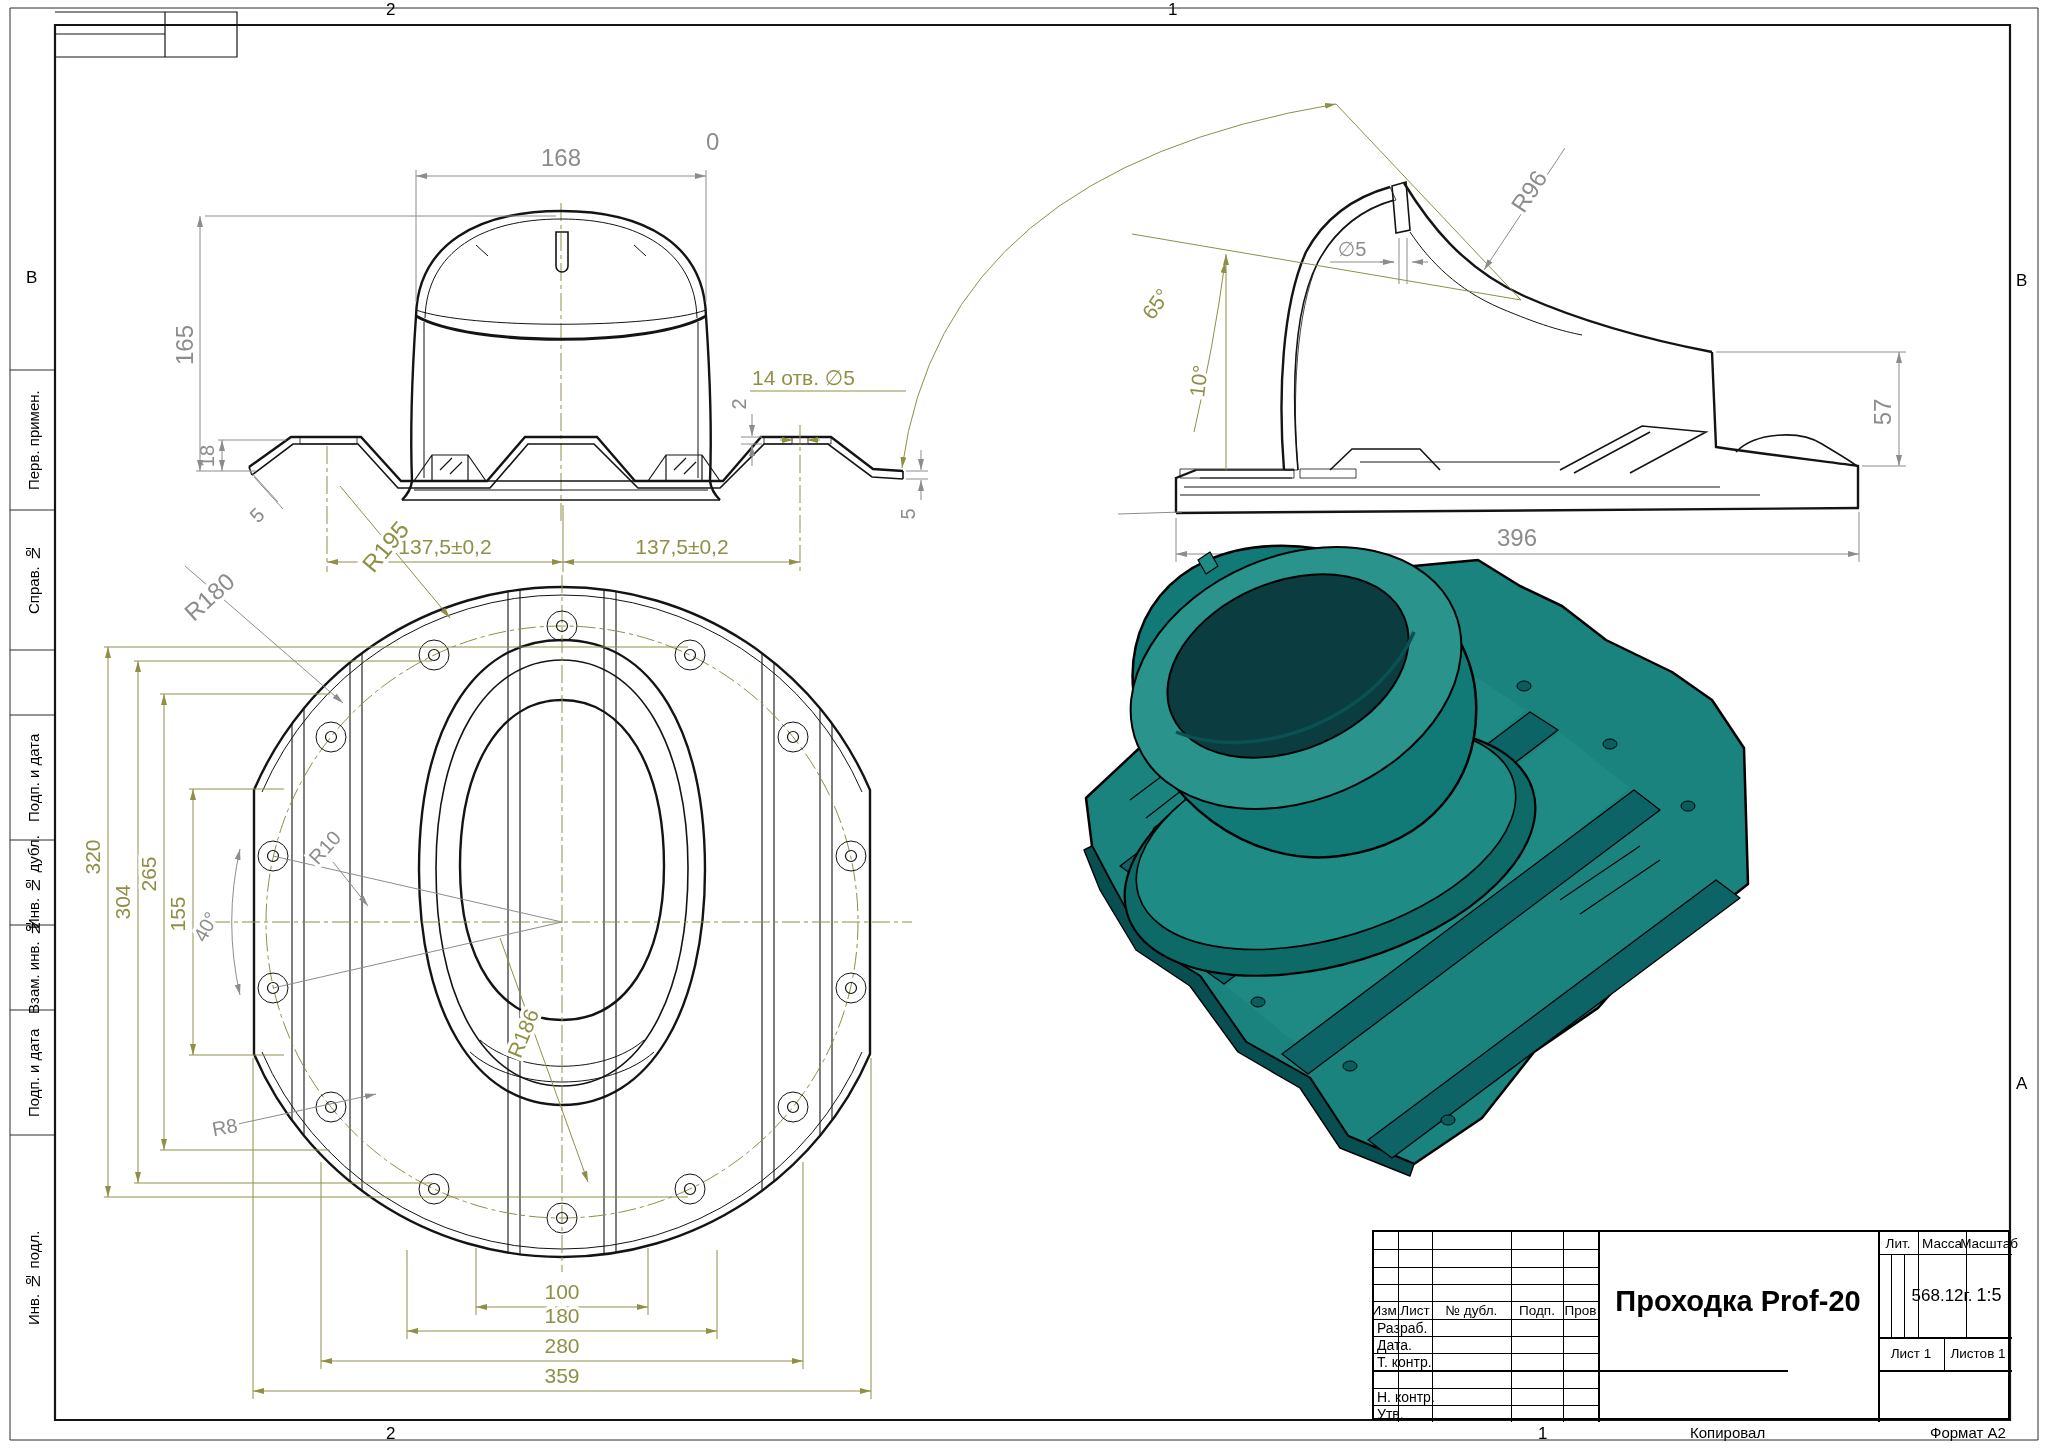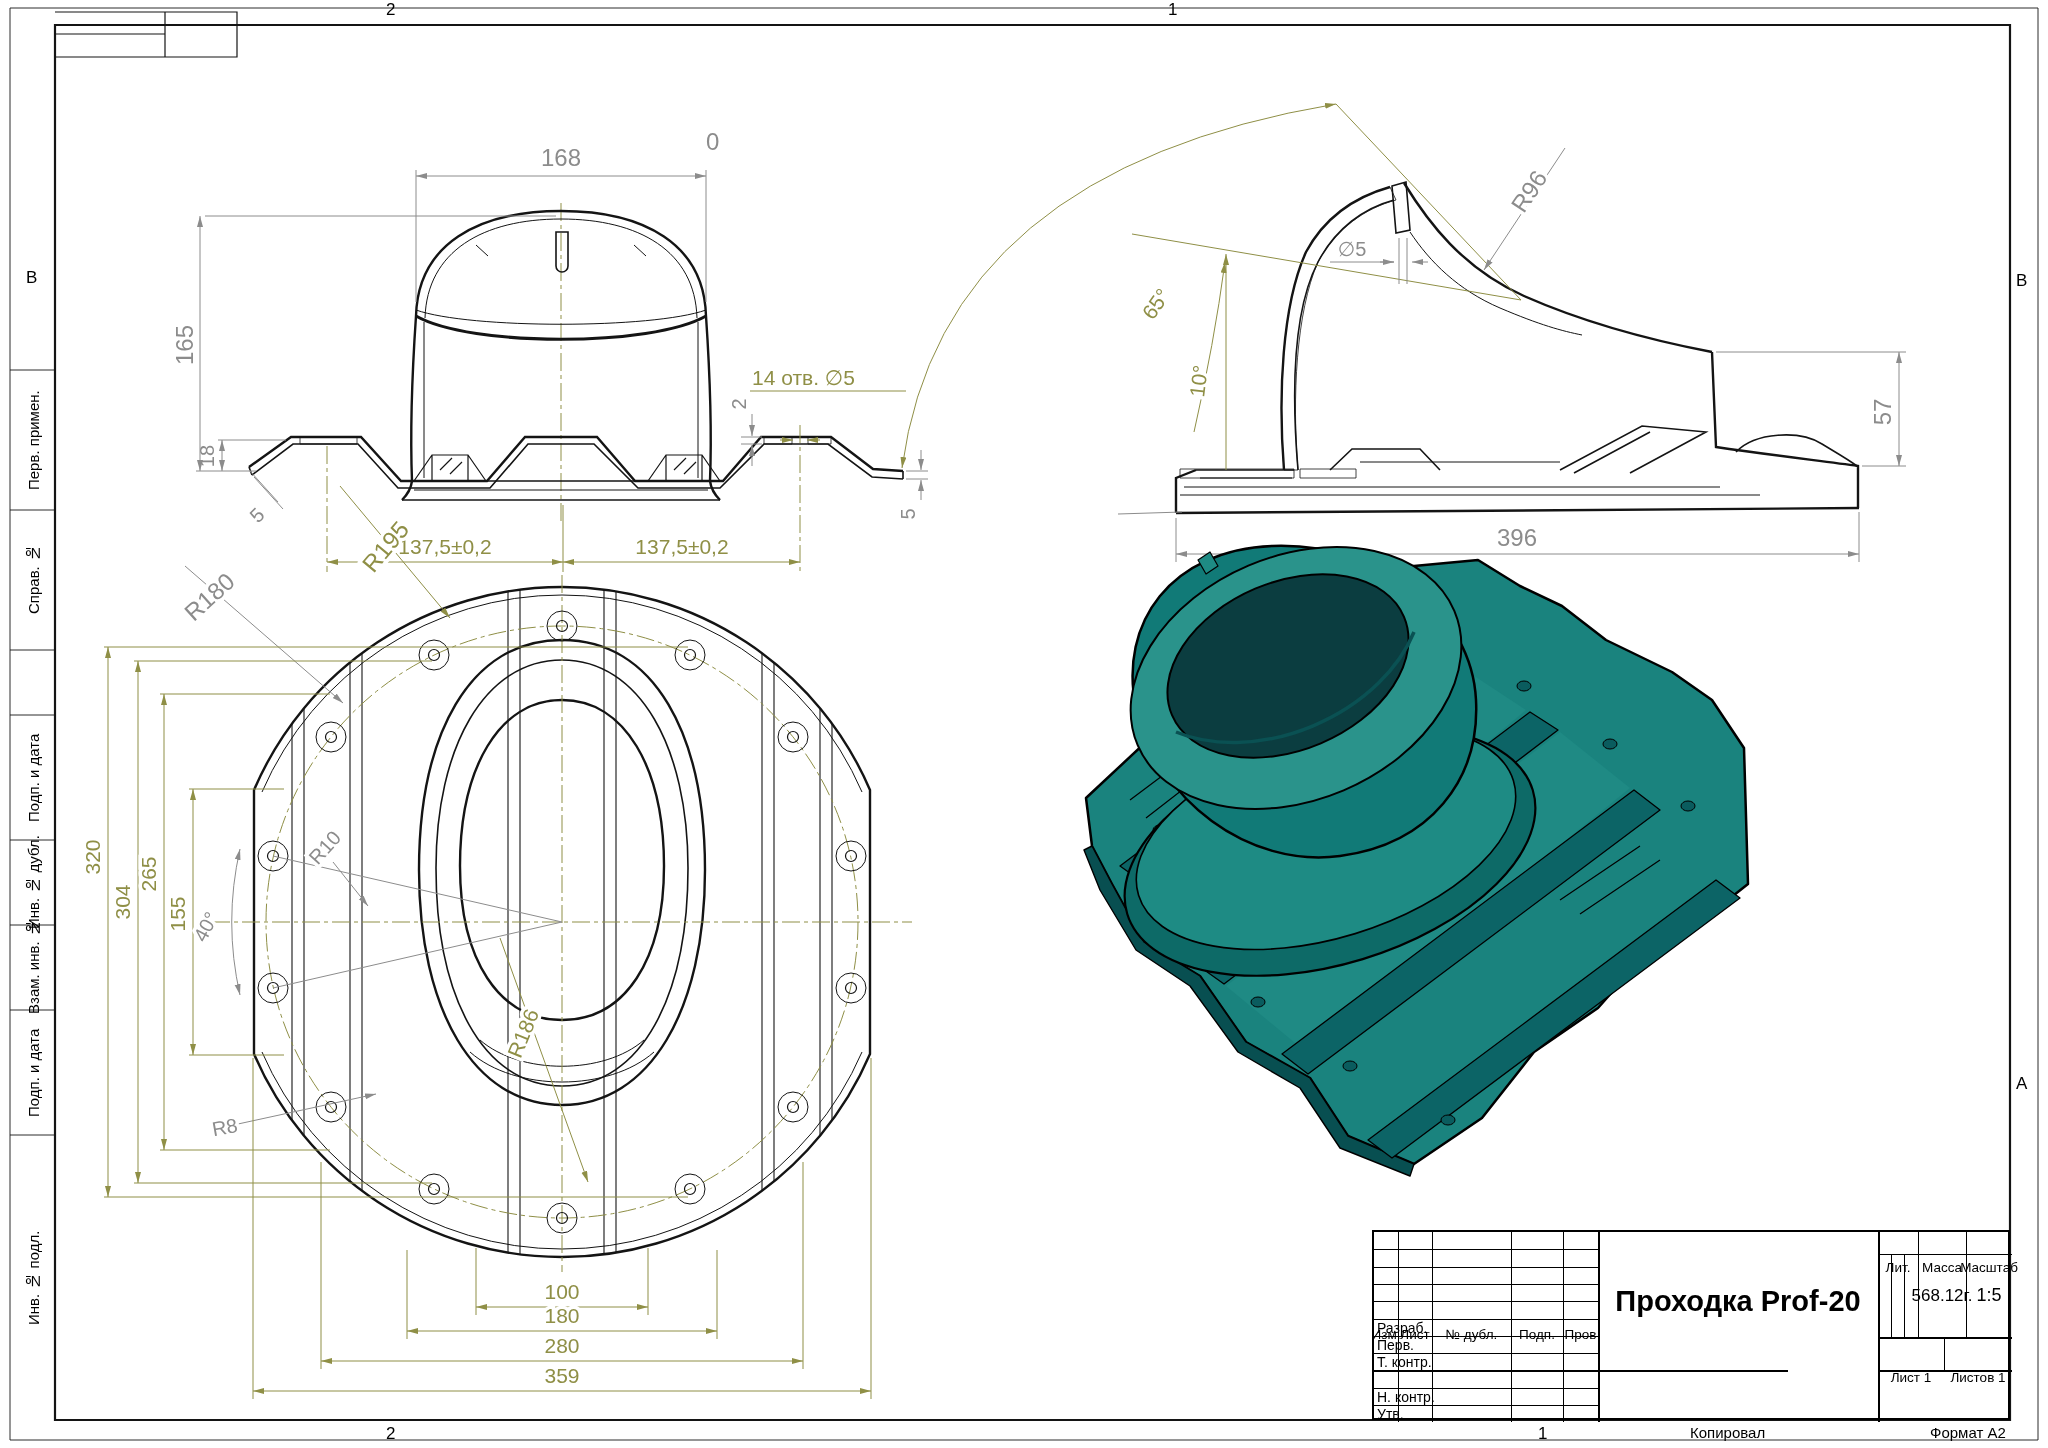--- a/index.html
+++ b/index.html
@@ -20,21 +20,21 @@
   .tOs{fill:#8f8f46;font-size:21px;}
   .halo{paint-order:stroke;stroke:#ffffff;stroke-width:7px;}
   .anch{text-anchor:middle;}
   
   .abs{position:absolute;}
   .vlab{position:absolute;left:12px;width:42px;display:flex;align-items:center;justify-content:center;
         writing-mode:vertical-rl;transform:rotate(180deg);font-size:15px;white-space:nowrap;}
   .zl{position:absolute;font-size:17px;}
   
   #tb{position:absolute;left:1372px;top:1230px;width:638px;height:190px;border:2px solid #000;box-sizing:border-box;}
-  .lbl{font-size:13.5px;display:flex;align-items:center;justify-content:center;margin-top:24px;}
+  .lbl{font-size:13.5px;display:flex;align-items:center;justify-content:center;}
   .rowlbl{font-size:14px;display:flex;align-items:center;padding-left:3px;}
   .ctr{display:flex;align-items:center;justify-content:center;}
   #footer span{position:absolute;font-size:15px;}
 </style>
 </head>
 <body>
 
 <div id="sheet">
 
 <svg width="2048" height="1448" viewBox="0 0 2048 1448">
@@ -362,21 +362,21 @@
   <div class="abs" style="left:530px;top:22px;width:0;height:83px;border-left:1px solid #000;"></div>
   <div class="abs" style="left:570px;top:105px;width:0;height:33px;border-left:1px solid #000;"></div>
 
   <div class="abs lbl" style="left:0;top:69px;width:24px;height:18px;">Изм.</div>
   <div class="abs lbl" style="left:24px;top:69px;width:34px;height:18px;">Лист</div>
   <div class="abs lbl" style="left:58px;top:69px;width:79px;height:18px;">№ дубл.</div>
   <div class="abs lbl" style="left:137px;top:69px;width:52px;height:18px;">Подп.</div>
   <div class="abs lbl" style="left:189px;top:69px;width:35px;height:18px;">Пров</div>
 
   <div class="abs rowlbl" style="left:0;top:87px;width:58px;height:17px;">Разраб.</div>
-  <div class="abs rowlbl" style="left:0;top:104px;width:58px;height:17px;">Перв.</div>
+  <div class="abs rowlbl" style="left:0;top:104px;width:58px;height:17px;">Дата.</div>
   <div class="abs rowlbl" style="left:0;top:121px;width:58px;height:17px;">Т. контр.</div>
   <div class="abs rowlbl" style="left:0;top:156px;width:58px;height:17px;"></div>
   <div class="abs rowlbl" style="left:0;top:156px;width:58px;height:17px;">Н. контр.</div>
   <div class="abs rowlbl" style="left:0;top:173px;width:58px;height:17px;">Утв.</div>
 
   <div class="abs ctr" style="left:224px;top:0;width:280px;height:138px;font-size:29px;font-weight:bold;">Проходка Prof-20</div>
   <div class="abs lbl" style="left:504px;top:0;width:40px;height:22px;">Лит.</div>
   <div class="abs lbl" style="left:544px;top:0;width:48px;height:22px;">Масса</div>
   <div class="abs lbl" style="left:592px;top:0;width:46px;height:22px;">Масштаб</div>
   <div class="abs ctr" style="left:544px;top:22px;width:48px;height:83px;font-size:17px;">568.12г.</div>

